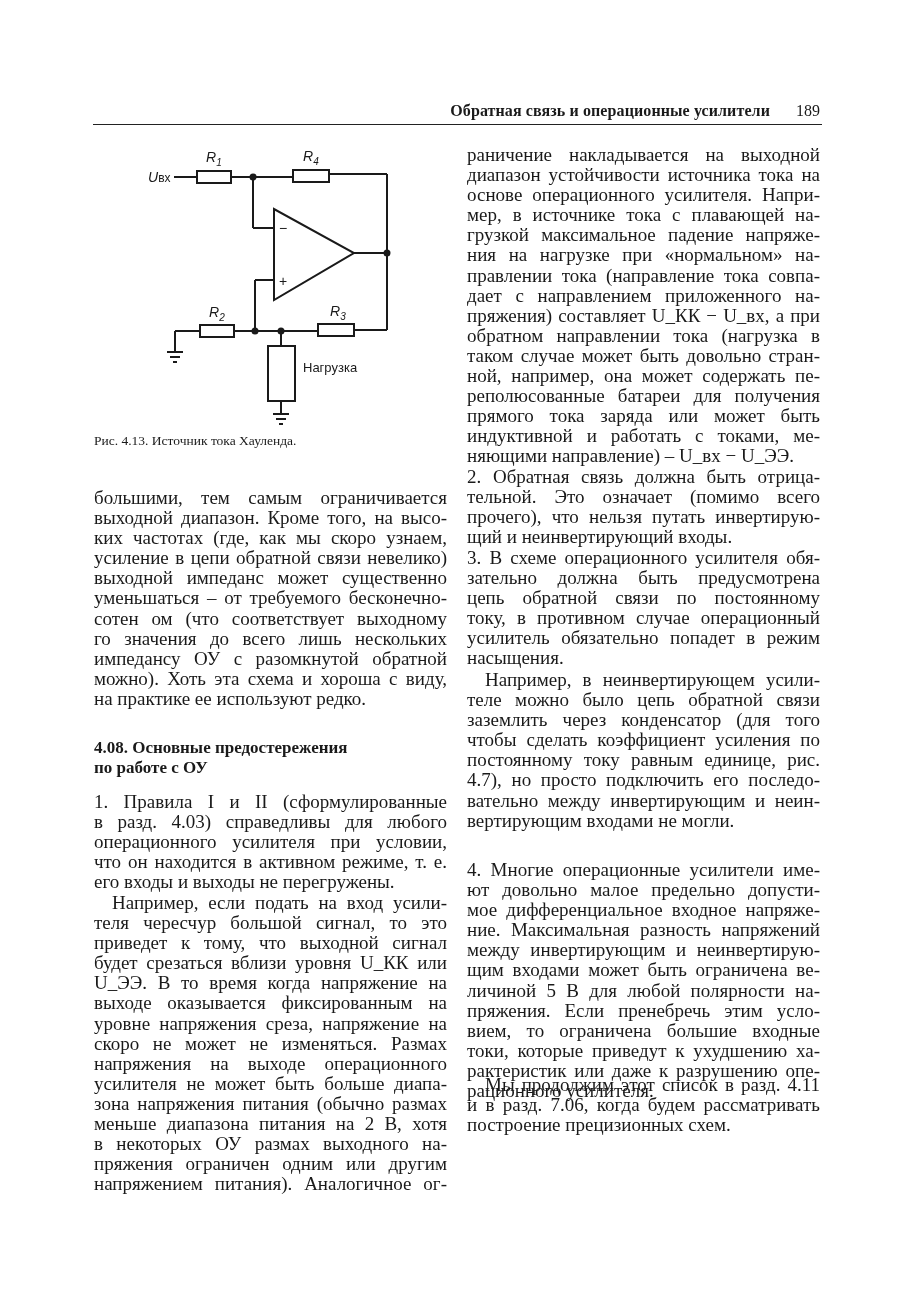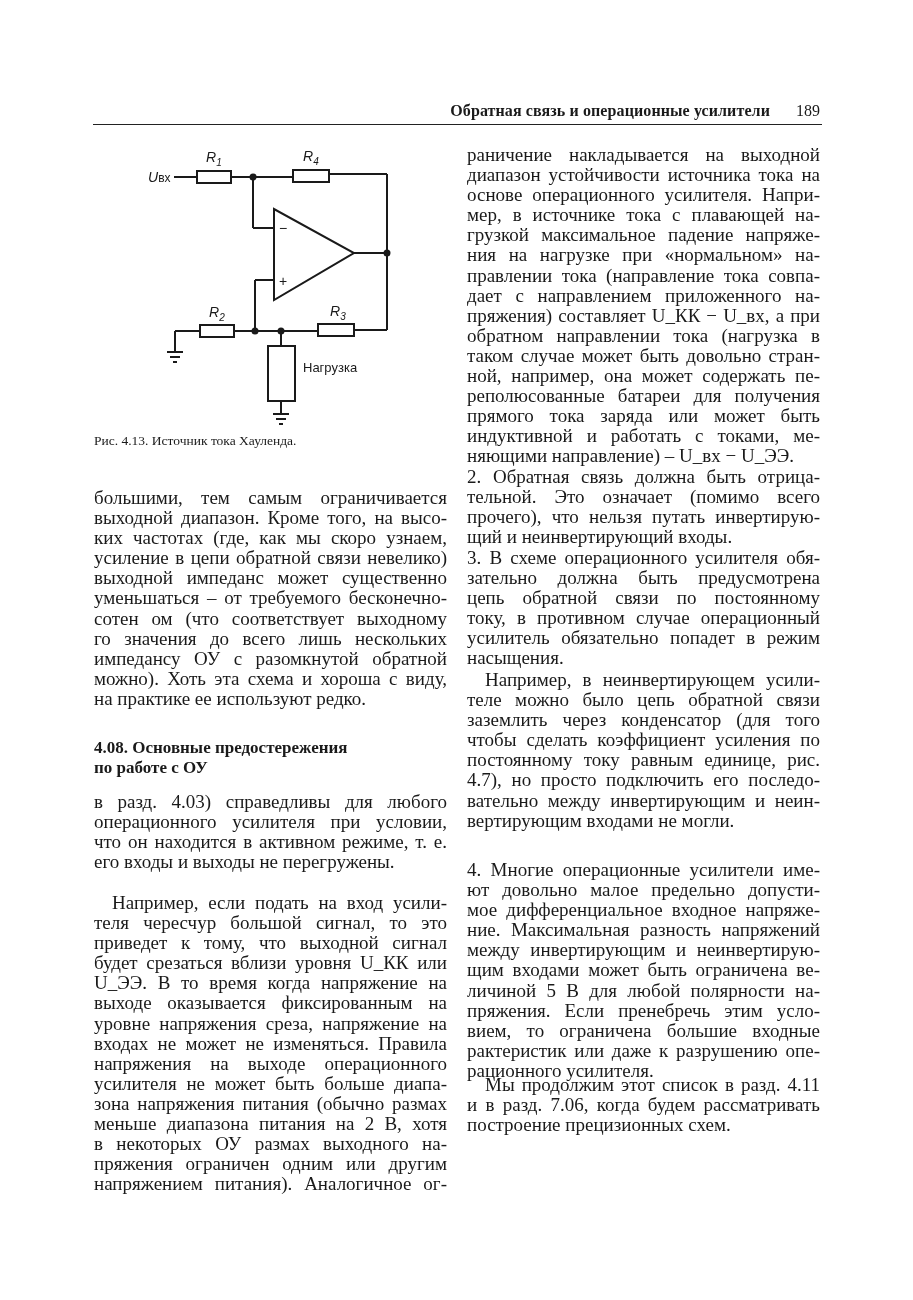--- a/index.html
+++ b/index.html
@@ -100,35 +100,36 @@
   <div class="line">можно). Хоть эта схема и хороша с виду,</div>
   <div class="line last">на практике ее используют редко.</div>
 </div>
 
 <div class="heading">
   <div>4.08. Основные предостережения</div>
   <div>по работе с ОУ</div>
 </div>
 
 <div class="col col-left" style="top:792px;">
+  <div class="line">1. Правила I и II (сформулированные</div>
   <div class="line">в разд. 4.03) справедливы для любого</div>
   <div class="line">операционного усилителя при условии,</div>
   <div class="line">что он находится в активном режиме, т. е.</div>
   <div class="line last">его входы и выходы не перегружены.</div>
 </div>
 
 <div class="col col-left" style="top:893px;">
   <div class="line indent">Например, если подать на вход усили-</div>
   <div class="line">теля чересчур большой сигнал, то это</div>
   <div class="line">приведет к тому, что выходной сигнал</div>
   <div class="line">будет срезаться вблизи уровня U_КК или</div>
   <div class="line">U_ЭЭ. В то время когда напряжение на</div>
   <div class="line">выходе оказывается фиксированным на</div>
   <div class="line">уровне напряжения среза, напряжение на</div>
-  <div class="line">входах не может не изменяться. Правила</div>
+  <div class="line">скоро не может не изменяться. Размах</div>
   <div class="line">напряжения на выходе операционного</div>
   <div class="line">усилителя не может быть больше диапа-</div>
   <div class="line">зона напряжения питания (обычно размах</div>
   <div class="line">меньше диапазона питания на 2 В, хотя</div>
   <div class="line">в некоторых ОУ размах выходного на-</div>
   <div class="line">пряжения ограничен одним или другим</div>
   <div class="line">напряжением питания). Аналогичное ог-</div>
 </div>
 
 <div class="col col-right" style="top:145px;">
@@ -180,20 +181,21 @@
 <div class="col col-right" style="top:860px;">
   <div class="line">4. Многие операционные усилители име-</div>
   <div class="line">ют довольно малое предельно допусти-</div>
   <div class="line">мое дифференциальное входное напряже-</div>
   <div class="line">ние. Максимальная разность напряжений</div>
   <div class="line">между инвертирующим и неинвертирую-</div>
   <div class="line">щим входами может быть ограничена ве-</div>
   <div class="line">личиной 5 В для любой полярности на-</div>
   <div class="line">пряжения. Если пренебречь этим усло-</div>
   <div class="line">вием, то ограничена большие входные</div>
+  <div class="line">токи, которые приведут к ухудшению ха-</div>
   <div class="line">рактеристик или даже к разрушению опе-</div>
   <div class="line last">рационного усилителя.</div>
 </div>
 
 <div class="col col-right" style="top:1075px;">
   <div class="line indent">Мы продолжим этот список в разд. 4.11</div>
   <div class="line">и в разд. 7.06, когда будем рассматривать</div>
   <div class="line last">построение прецизионных схем.</div>
 </div>
 

